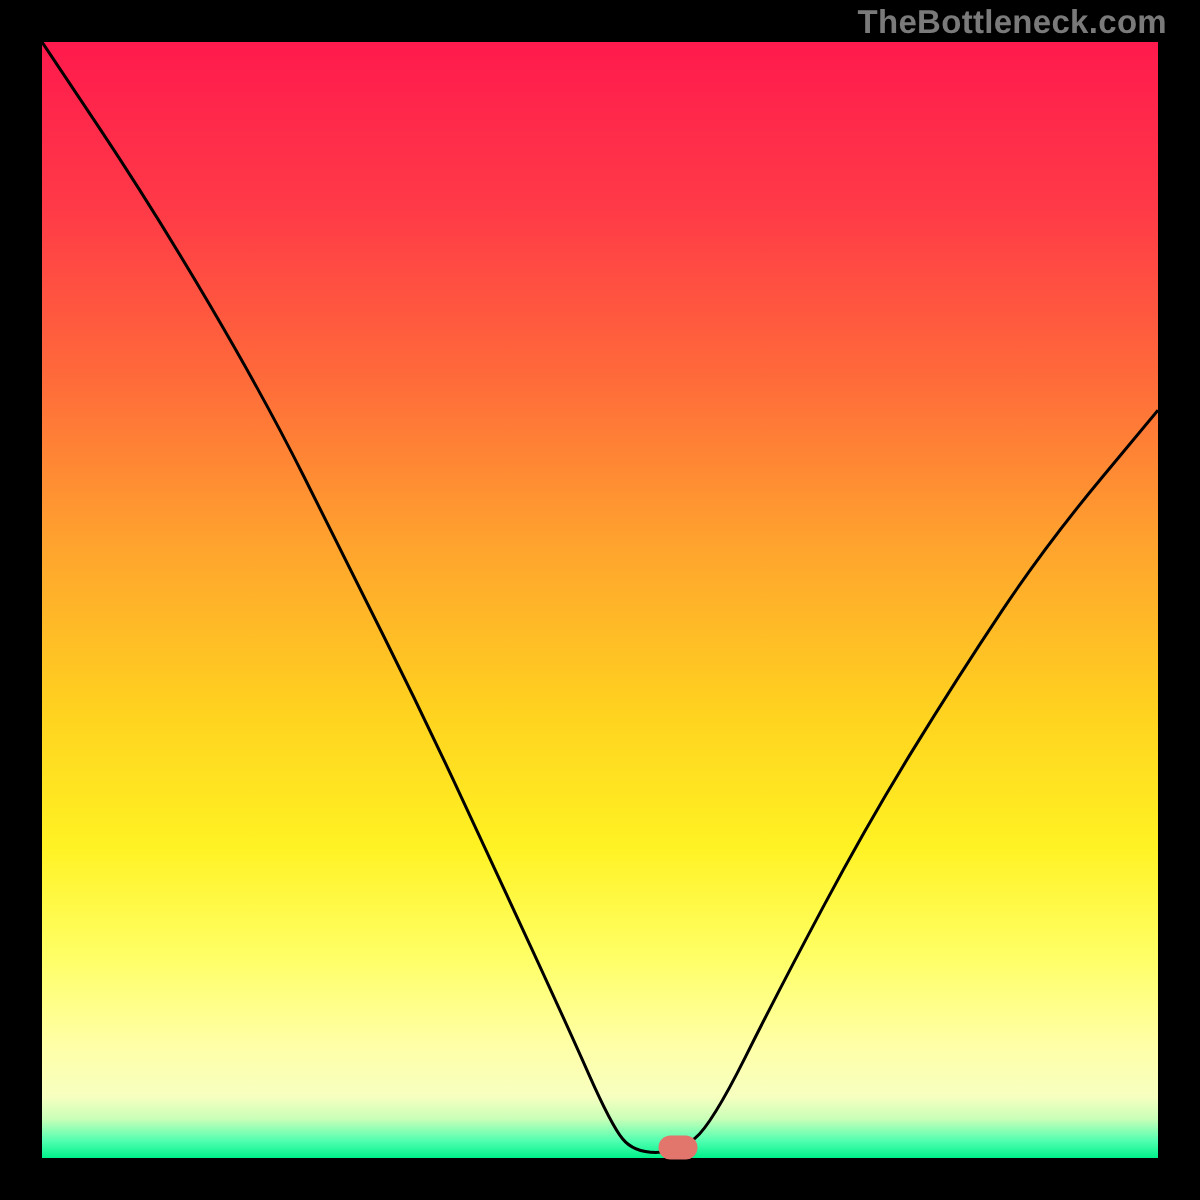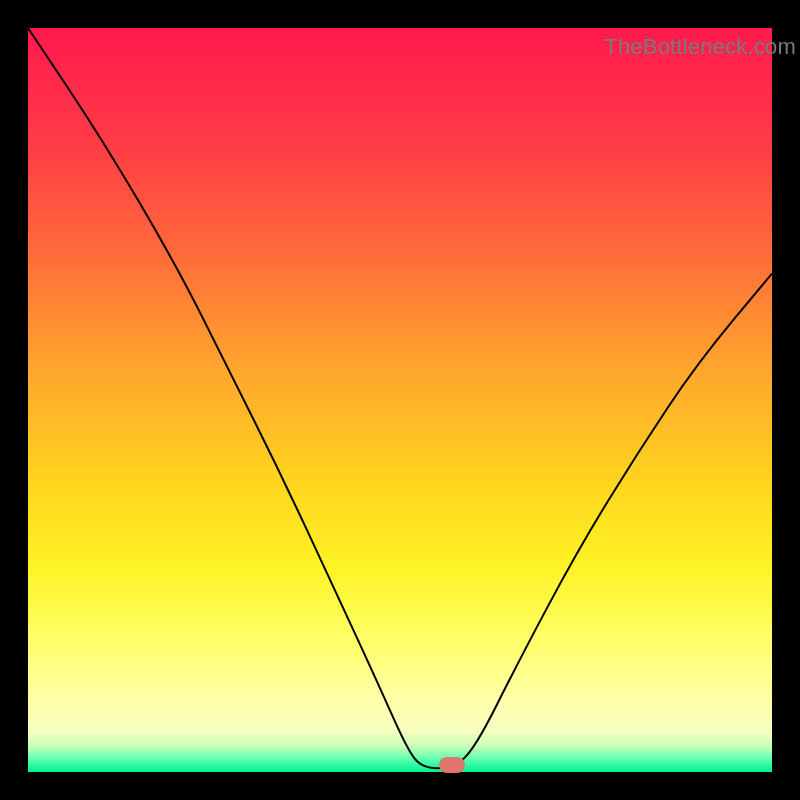--- a/index.html
+++ b/index.html
@@ -13,27 +13,26 @@
   }
   .outer {
     position: relative;
     width: 800px;
     height: 800px;
     background: #000;
   }
   .attribution {
     position: absolute;
     top: 2px;
-    right: 4px;
+    right: 22px;
     color: #7a7a7a;
     font-size: 22px;
-    font-weight: 400;
+    font-weight: 700;
     letter-spacing: 0.2px;
     z-index: 10;
-    margin-top: 32px;
   }
   .plot-frame {
     position: absolute;
     left: 28px;
     top: 28px;
     width: 744px;
     height: 744px;
     background: #000;
   }
   .gradient {

